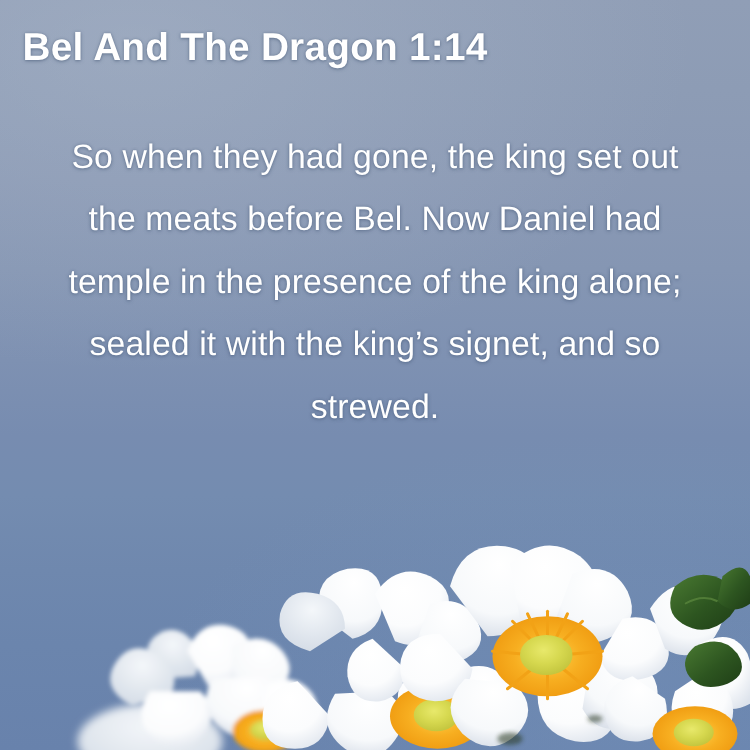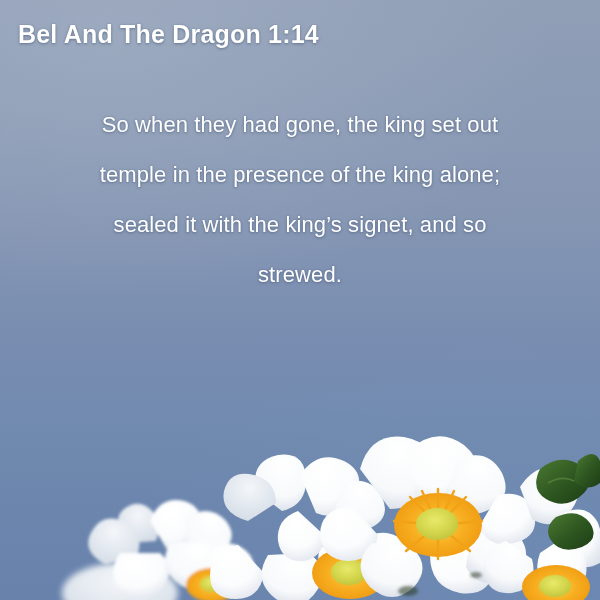--- a/index.html
+++ b/index.html
@@ -39,41 +39,41 @@
       radial-gradient(ellipse 90% 55% at 82% 96%, rgba(120,150,190,0.35) 0%, rgba(120,150,190,0) 70%);
     pointer-events:none;
   }
 
   
 
   #title {
     position:absolute;
     left:18px;
     top:20px;
-    font-size:25px;
+    font-size:31px;
     font-weight:bold;
     color:#ffffff;
     letter-spacing:0.2px;
     white-space:nowrap;
     text-shadow:0 1px 3px rgba(60,80,110,0.55), 0 0 1px rgba(70,90,120,0.5);
     z-index:30;
   }
 
   #verse {
     position:absolute;
     left:0; right:0;
     top:100px;
     z-index:30;
     text-align:center;
     padding:0 14px;
   }
 
   .verse-line {
     display:block;
-    font-size:22px;
+    font-size:27px;
     line-height:50px;
     color:#ffffff;
     letter-spacing:0.1px;
     white-space:nowrap;
     text-shadow:0 1px 3px rgba(60,80,110,0.5), 0 0 2px rgba(70,90,120,0.35);
   }
 
   
 
   #flowers {
@@ -210,18 +210,19 @@
         <ellipse cx="408" cy="166" rx="10" ry="5" fill="#2c3a22"></ellipse>
         <ellipse cx="476" cy="150" rx="6" ry="3" fill="#33412a"></ellipse>
       </g>
     </svg>
   </div>
 
   <div id="title">Bel And The Dragon 1:14</div>
 
   <div id="verse">
     <span class="verse-line">So when they had gone, the king set out</span>
+    <span class="verse-line">the meats before Bel. Now Daniel had</span>
     <span class="verse-line">temple in the presence of the king alone;</span>
     <span class="verse-line">sealed it with the king’s signet, and so</span>
     <span class="verse-line">strewed.</span>
   </div>
 
 </div>
 
 </body></html>

